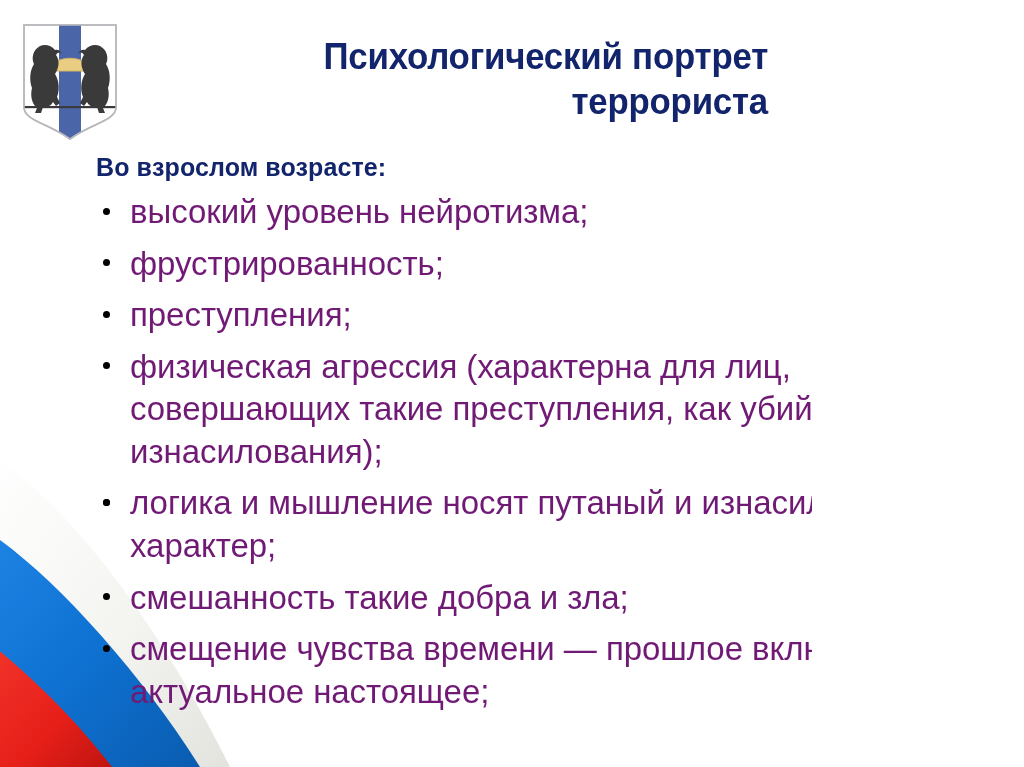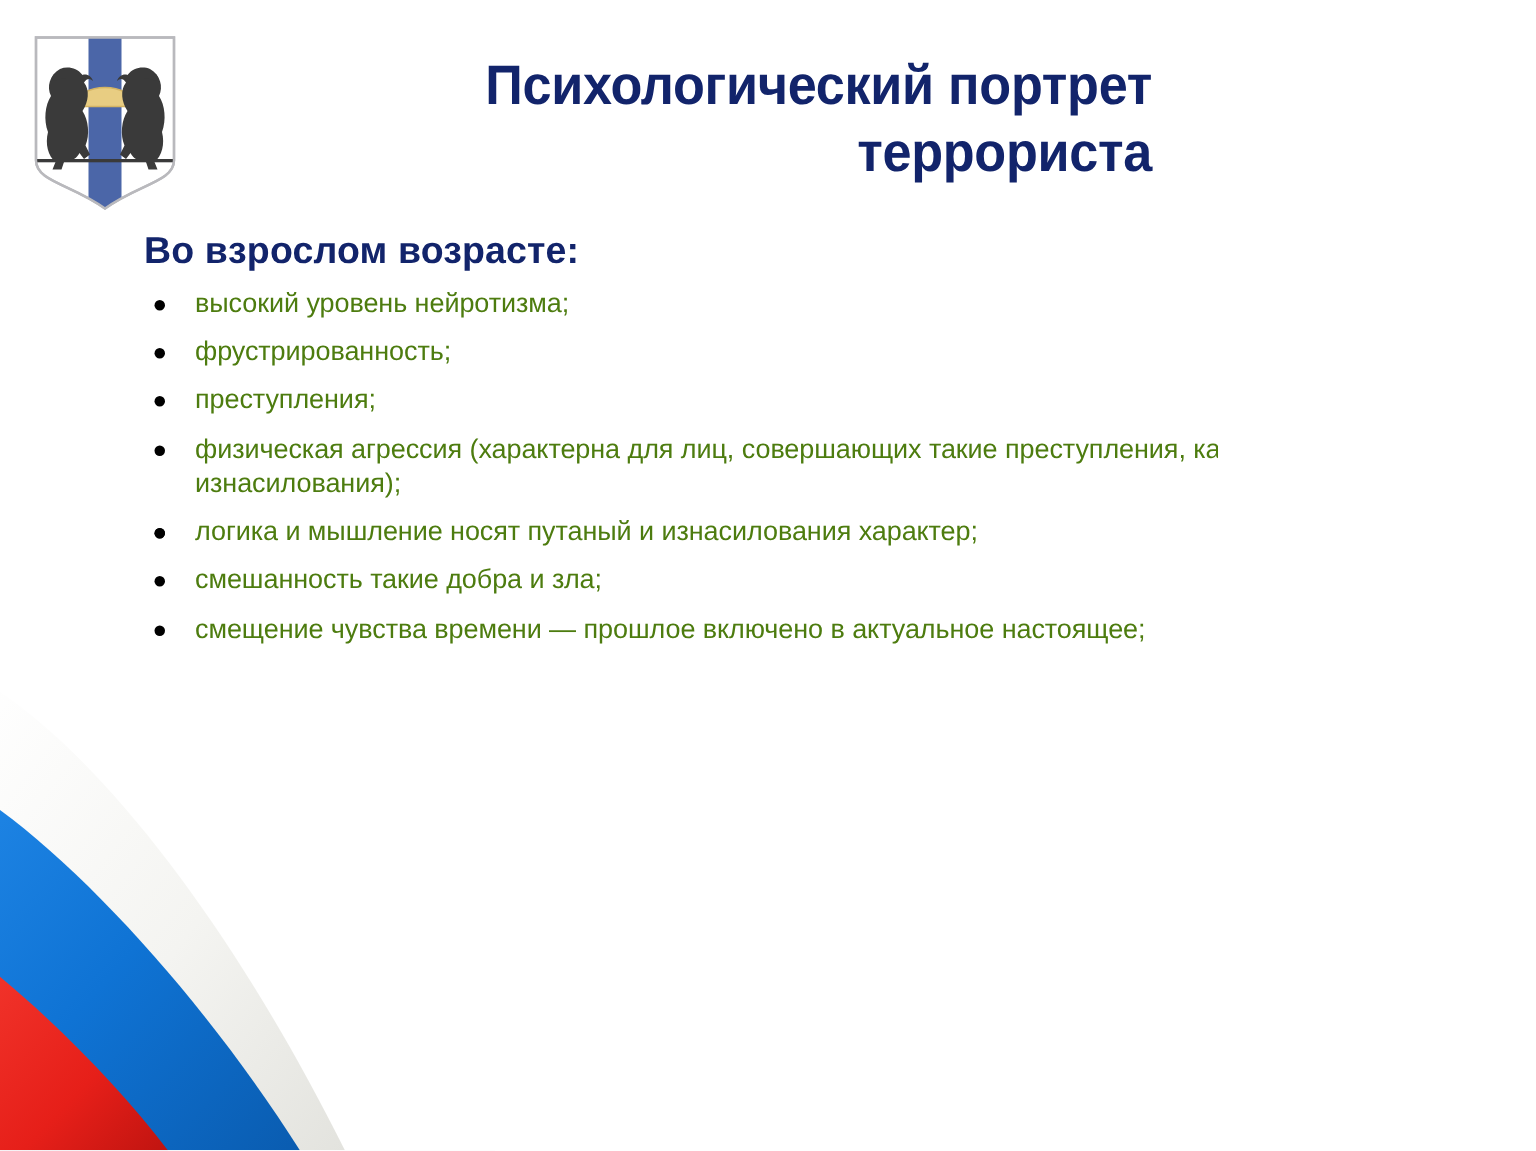--- a/index.html
+++ b/index.html
@@ -112,22 +112,22 @@
     margin: 0 0 9px 0;
     letter-spacing: 0.1px;
   }
   ul.bullets {
     list-style: none;
     margin: 0;
     padding: 0;
   }
   ul.bullets > li {
     position: relative;
-    color: #4d7c0f;
-    font-size: 18px;
+    color: #701a75;
+    font-size: 33px;
     line-height: 1.29;
     padding-left: 34px;
     margin-bottom: 9px;
     letter-spacing: -0.05px;
   }
   ul.bullets > li .dot {
     position: absolute;
     left: 7px;
     top: 0.50em;
     width: 7px;

